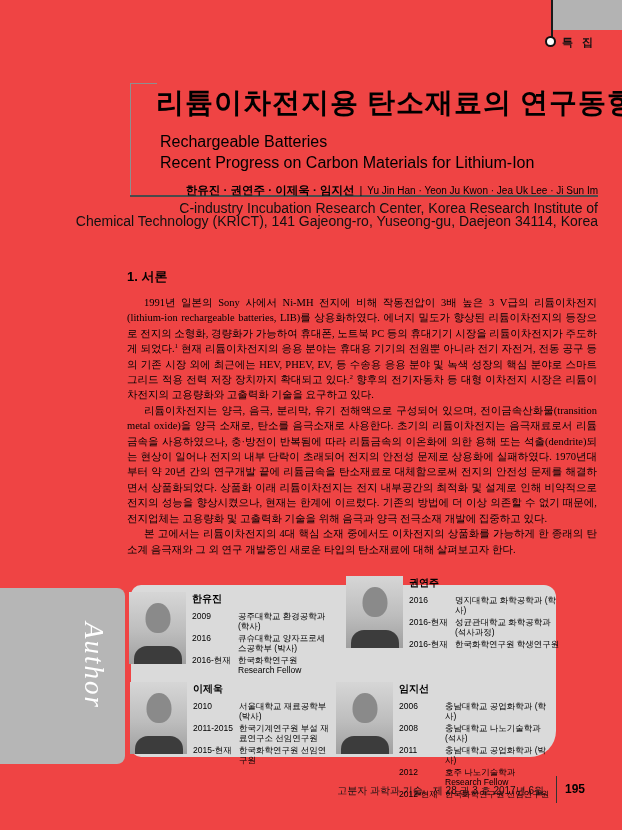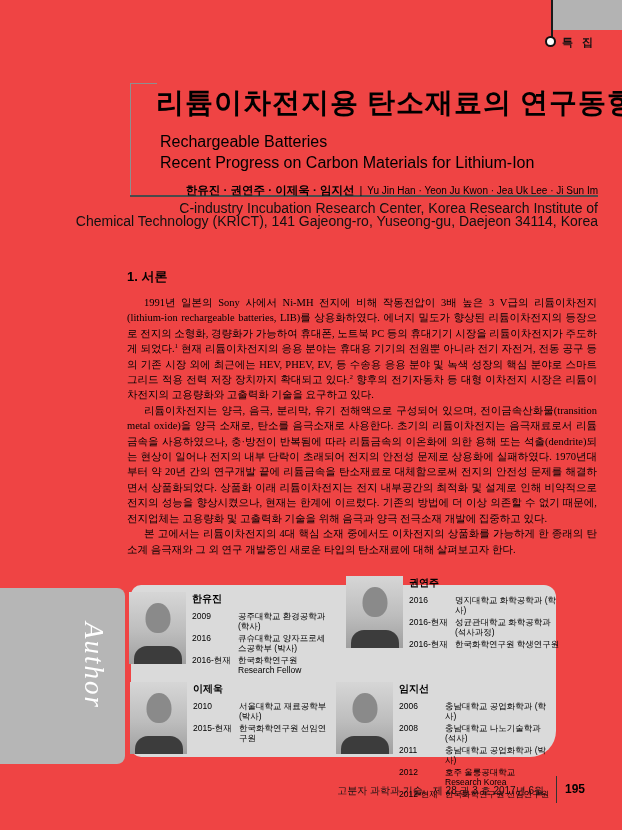--- a/index.html
+++ b/index.html
@@ -146,20 +146,24 @@
 
   <div class="author-card card-lee">
     <div class="photo"></div>
     <div class="card-info">
       <div class="card-name">이제욱</div>
       <div class="hist-row">
           <span class="hist-period">2010</span>
           <span class="hist-desc">서울대학교 재료공학부 (박사)</span>
         </div>
       <div class="hist-row">
+          <span class="hist-period">2011-2015</span>
+          <span class="hist-desc">한국기계연구원 부설 재료연구소 선임연구원</span>
+        </div>
+      <div class="hist-row">
           <span class="hist-period">2015-현재</span>
           <span class="hist-desc">한국화학연구원 선임연구원</span>
         </div>
     </div>
   </div>
 
   <div class="author-card card-lim">
     <div class="photo"></div>
     <div class="card-info">
       <div class="card-name">임지선</div>
@@ -170,21 +174,21 @@
       <div class="hist-row">
           <span class="hist-period">2008</span>
           <span class="hist-desc">충남대학교 나노기술학과 (석사)</span>
         </div>
       <div class="hist-row">
           <span class="hist-period">2011</span>
           <span class="hist-desc">충남대학교 공업화학과 (박사)</span>
         </div>
       <div class="hist-row">
           <span class="hist-period">2012</span>
-          <span class="hist-desc">호주 울릉공대학교 Research Korea</span>
+          <span class="hist-desc">호주 나노기술학과 Research Fellow</span>
         </div>
       <div class="hist-row">
           <span class="hist-period">2012-현재</span>
           <span class="hist-desc">한국화학연구원 선임연구원</span>
         </div>
     </div>
   </div>
 
   <div class="footer-journal">
     <span>고분자 과학과 기술</span><span class="gap"></span><span>제 28 권 3 호 2017년 6월</span>

